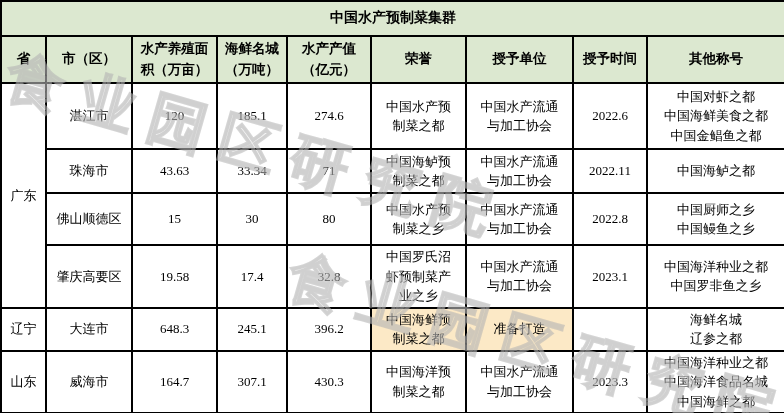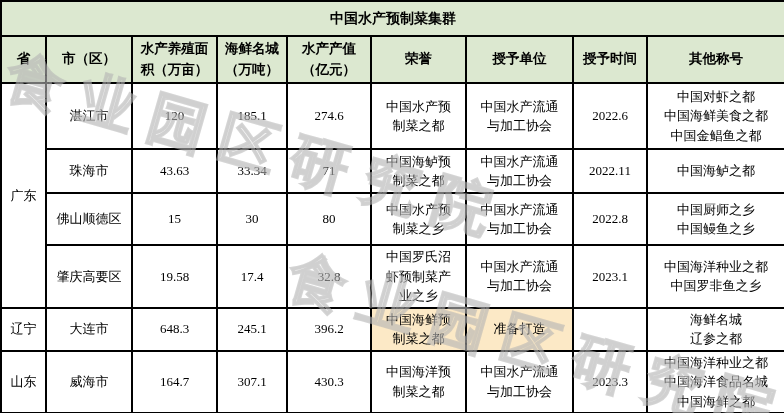--- a/index.html
+++ b/index.html
@@ -33,20 +33,21 @@
     white-space: pre-line;
     color: #000;
     overflow: hidden;
   }
   th { font-weight: bold; background: var(--header-bg); font-size: 13.5px; }
   .title-cell {
     background: var(--header-bg);
     font-weight: bold;
     font-size: 14px;
     height: 35px;
+    font-family: Liberation Mono, monospace;
   }
   .hl { background: var(--highlight-bg); }
   tr.hdr    { height: 47px; }
   tr.r1     { height: 66px; }
   tr.r2     { height: 44px; }
   tr.r3     { height: 52px; }
   tr.r4     { height: 55px; }
   tr.r5     { height: 36px; }
   tr.r6     { height: 55px; }
   .watermark {

